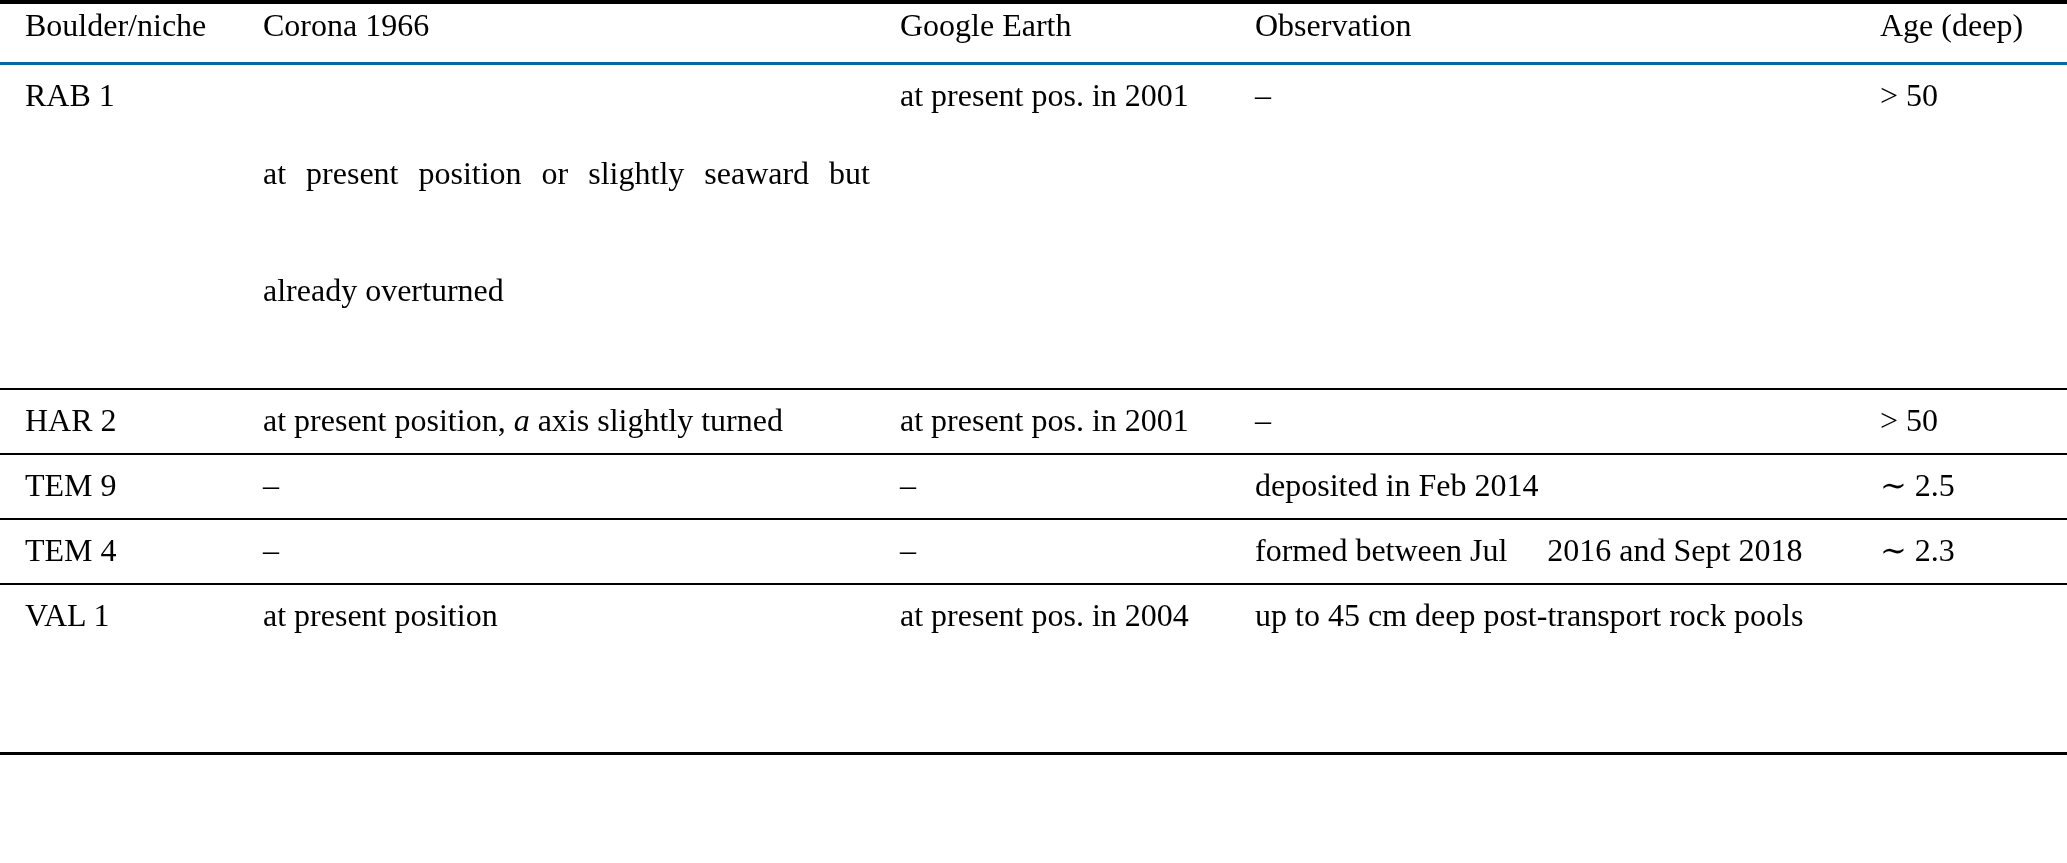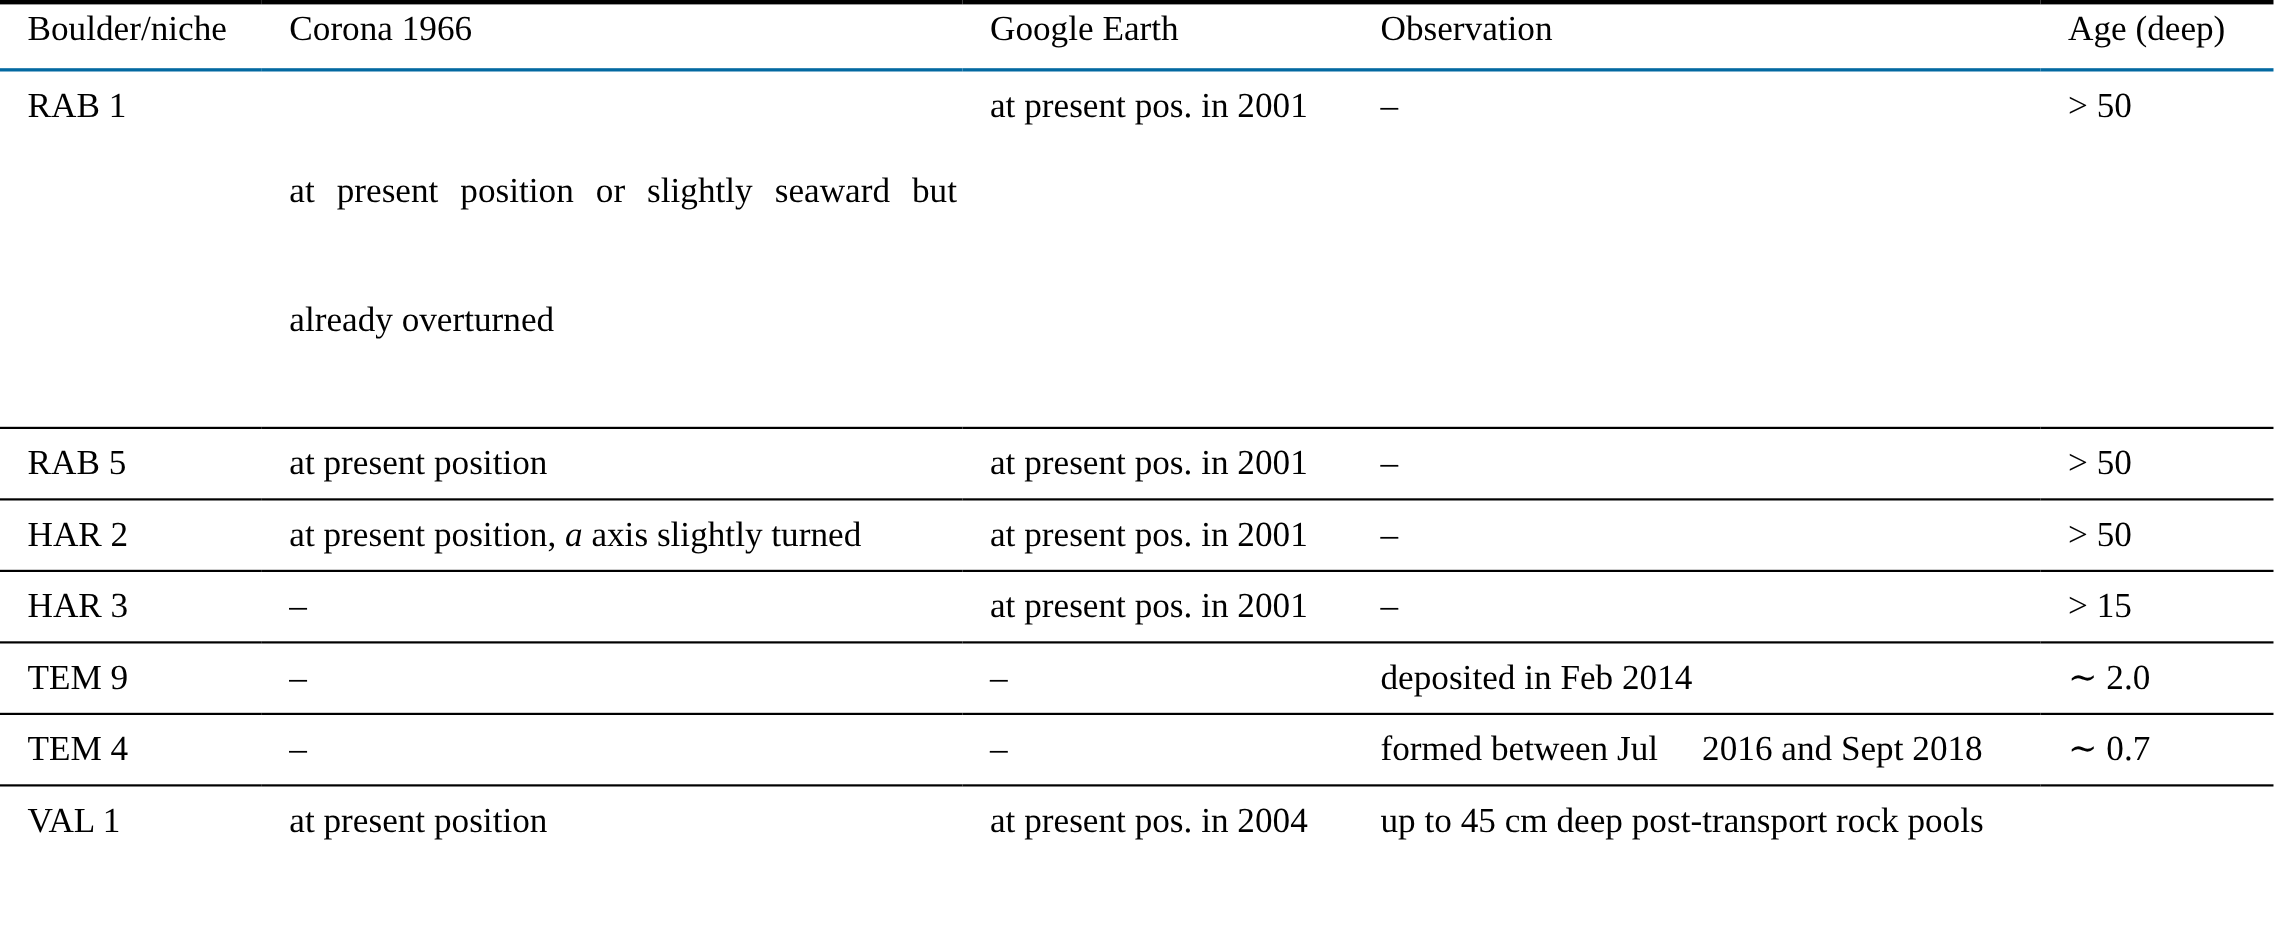--- a/index.html
+++ b/index.html
@@ -79,60 +79,46 @@
       <td>RAB 1</td>
       <td>
         <div class="justify-line">at present position or slightly seaward but</div>
         <div>already overturned</div>
       </td>
       <td>at present pos. in 2001</td>
       <td>–</td>
       <td>&gt; 50</td>
     </tr>
 
-    <tr class="row-single">
-      <td>RAB 5</td>
-      <td>at present position</td>
-      <td>at present pos. in 2001</td>
-      <td>–</td>
-      <td>&gt; 50</td>
-    </tr>
 
 
     <tr class="row-single">
       <td>HAR 2</td>
       <td><span>at present position, </span><span class="italic-var">a</span><span> axis slightly turned</span></td>
       <td>at present pos. in 2001</td>
       <td>–</td>
       <td>&gt; 50</td>
     </tr>
 
-    <tr class="row-single">
-      <td>HAR 3</td>
-      <td>–</td>
-      <td>at present pos. in 2001</td>
-      <td>–</td>
-      <td>&gt; 15</td>
-    </tr>
 
 
     <tr class="row-single">
       <td>TEM 9</td>
       <td>–</td>
       <td>–</td>
       <td>deposited in Feb 2014</td>
-      <td>∼ 2.0</td>
+      <td>∼ 2.5</td>
     </tr>
 
     <tr class="row-single">
       <td>TEM 4</td>
       <td>–</td>
       <td>–</td>
       <td>formed between Jul     2016 and Sept 2018</td>
-      <td>∼ 0.7</td>
+      <td>∼ 2.3</td>
     </tr>
 
     <tr class="row-val1">
       <td>VAL 1</td>
       <td>at present position</td>
       <td>at present pos. in 2004</td>
       <td>up to 45 cm deep post-transport rock pools</td>
       <td>
         
         

